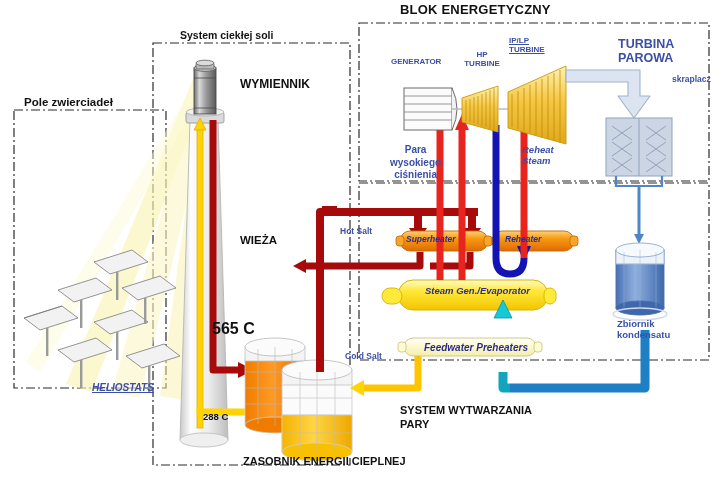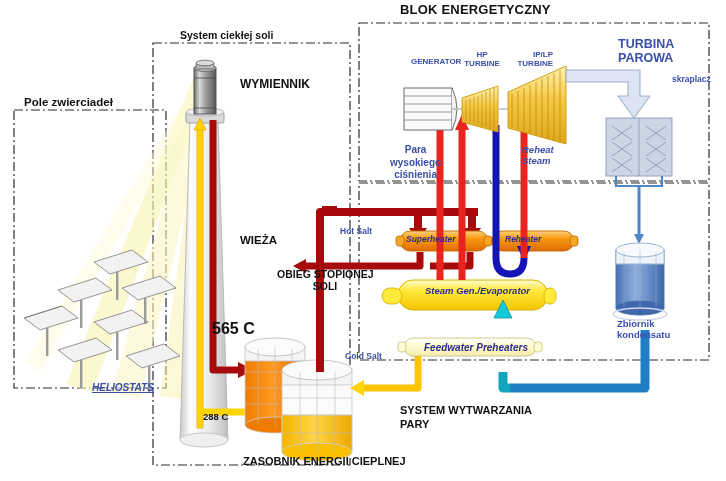--- a/index.html
+++ b/index.html
@@ -358,37 +358,35 @@
   <div class="lbl blk" style="left:24px;top:96px;font-size:11.5px;">Pole zwierciadeł</div>
 
   <div class="lbl blu ital" style="left:92px;top:382px;font-size:10px;text-decoration:underline;">HELIOSTATS</div>
 
   <div class="lbl blk" style="left:180px;top:29px;font-size:10.5px;">System ciekłej soli</div>
 
   <div class="lbl blk" style="left:240px;top:78px;font-size:12px;">WYMIENNIK</div>
 
   <div class="lbl blk" style="left:240px;top:234px;font-size:11.5px;">WIEŻA</div>
 
-  <div class="lbl blk" style="left:277px;top:268px;font-size:10.5px;text-align:center;width:96px;">OBIEG STOPIONEJ
-SOLI</div>
 
   <div class="lbl blk" style="left:212px;top:320px;font-size:16px;">565 C</div>
 
   <div class="lbl blk" style="left:203px;top:412px;font-size:9.5px;">288 C</div>
 
   <div class="lbl blk" style="left:400px;top:3px;font-size:13px;letter-spacing:.2px;">BLOK ENERGETYCZNY</div>
 
   <div class="lbl blk" style="left:243px;top:455px;font-size:11px;">ZASOBNIK ENERGII CIEPLNEJ</div>
 
-  <div class="lbl blu" style="left:391px;top:57px;font-size:8px;margin-left:20px;">GENERATOR</div>
+  <div class="lbl blu" style="left:391px;top:57px;font-size:8px;">GENERATOR</div>
 
   <div class="lbl blu" style="left:462px;top:50px;font-size:8px;text-align:center;width:40px;">HP
 TURBINE</div>
 
-  <div class="lbl blu" style="left:509px;top:50px;font-size:8px;text-align:right;width:44px;">IP/LP
+  <div class="lbl blu" style="left:509px;top:36px;font-size:8px;text-align:left;width:44px;text-decoration:underline;">IP/LP
 TURBINE</div>
 
   <div class="lbl blu" style="left:578px;top:38px;font-size:12.5px;line-height:1.1;margin-left:40px;">TURBINA
 PAROWA</div>
 
   <div class="lbl blu" style="left:672px;top:75px;font-size:8.5px;text-align:right;">skraplacz</div>
 
   <div class="lbl blu" style="left:390px;top:144px;font-size:10px;line-height:1.25;text-align:center;">Para
 wysokiego
 ciśnienia</div>

